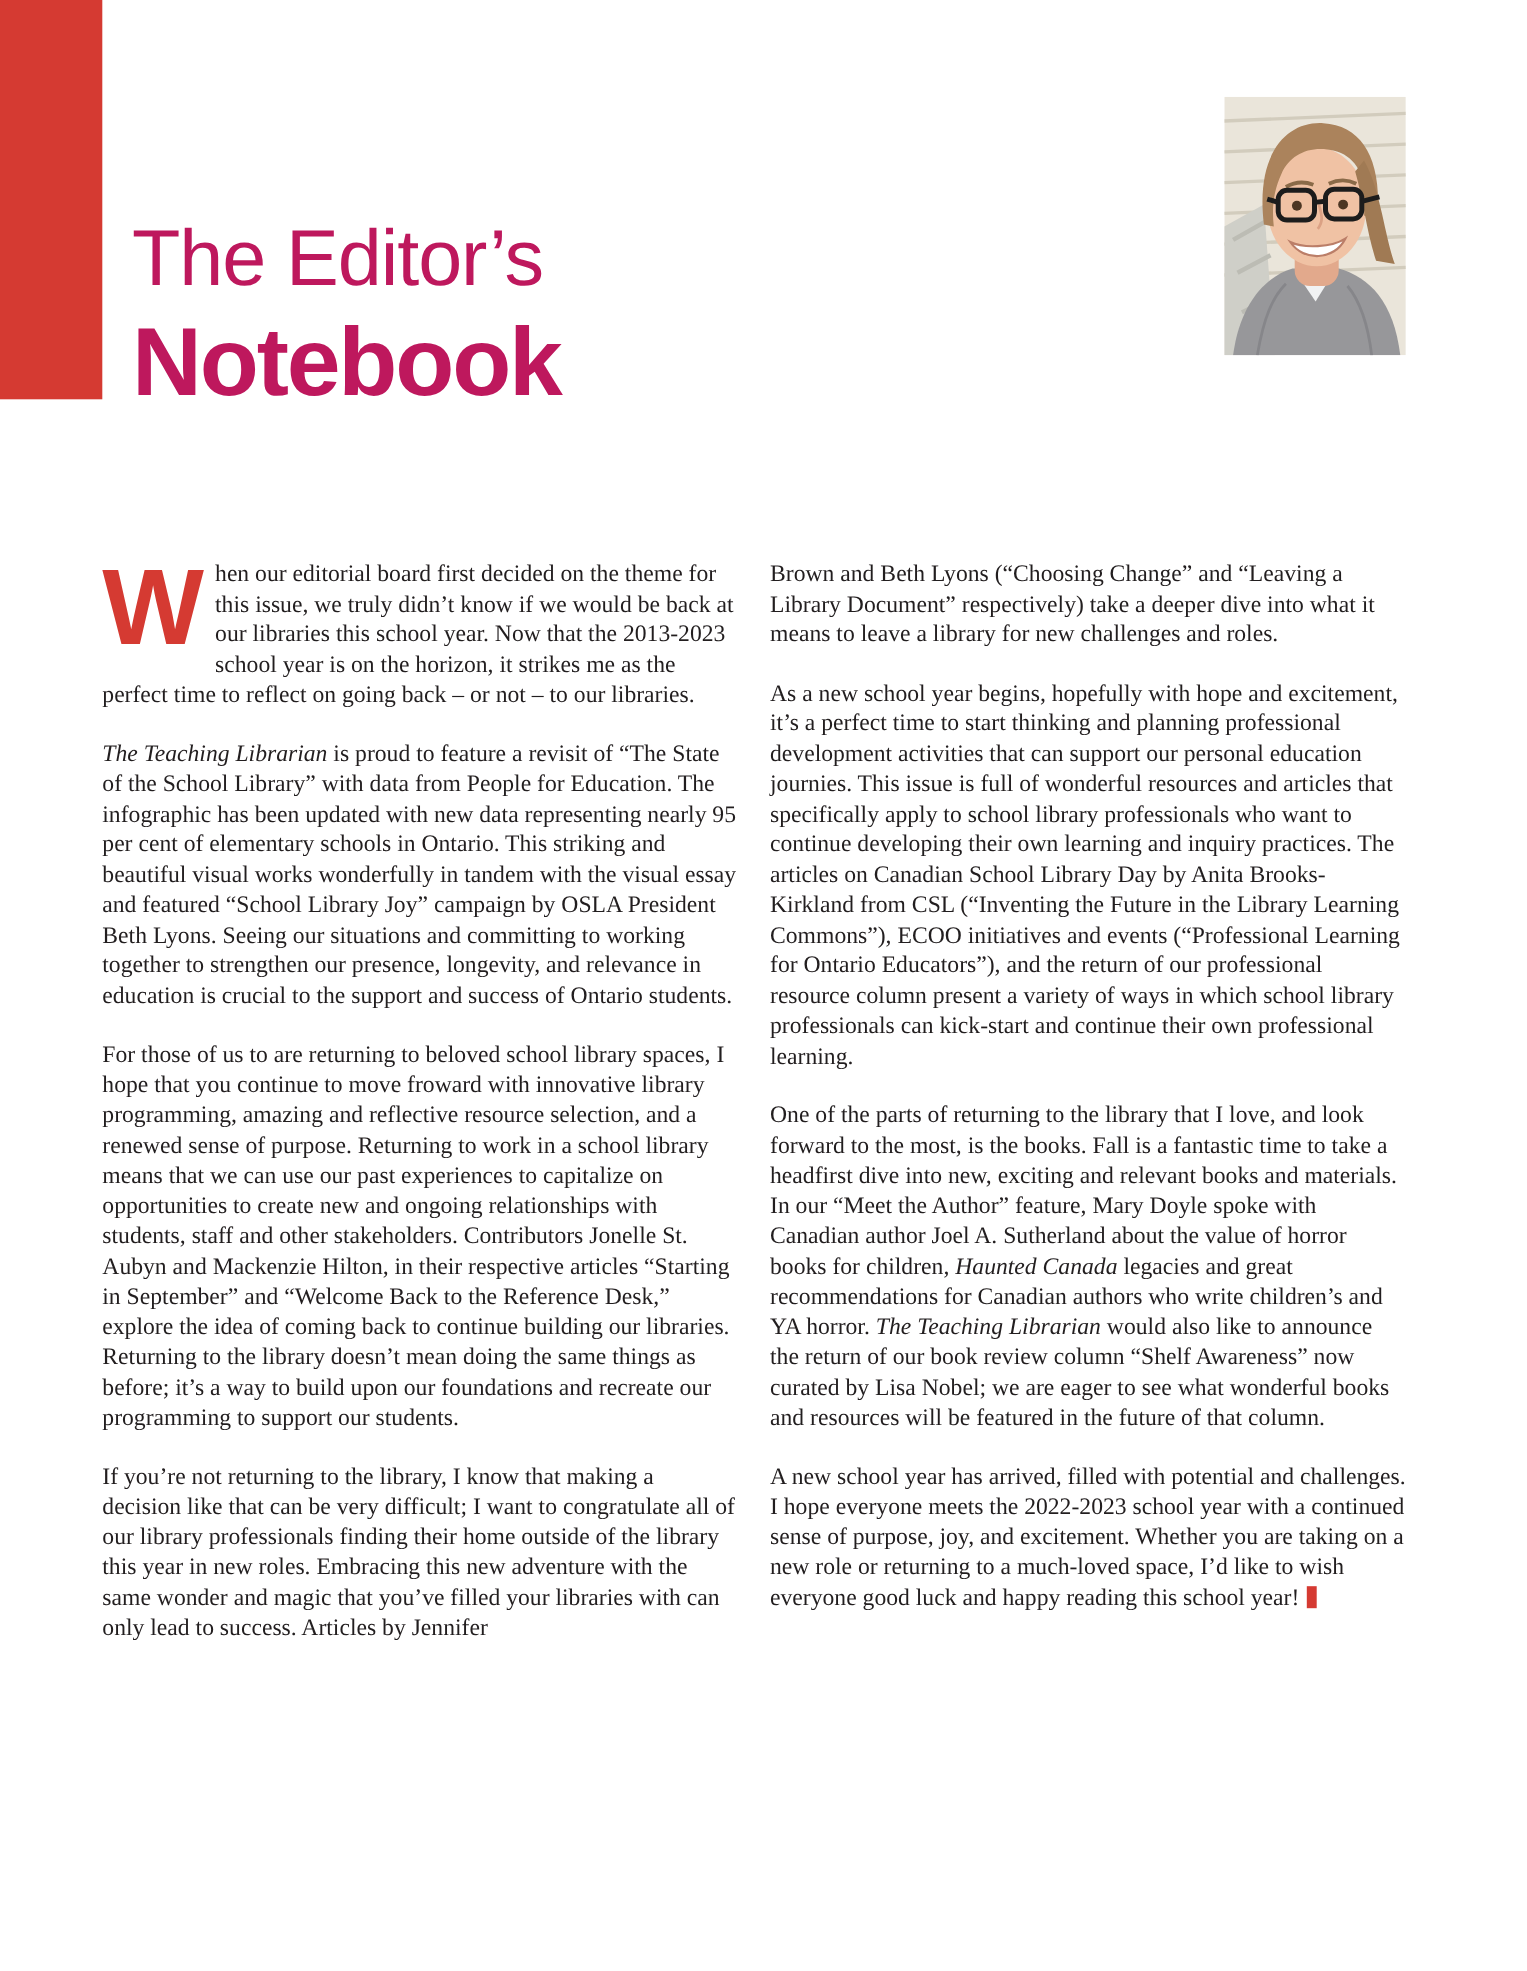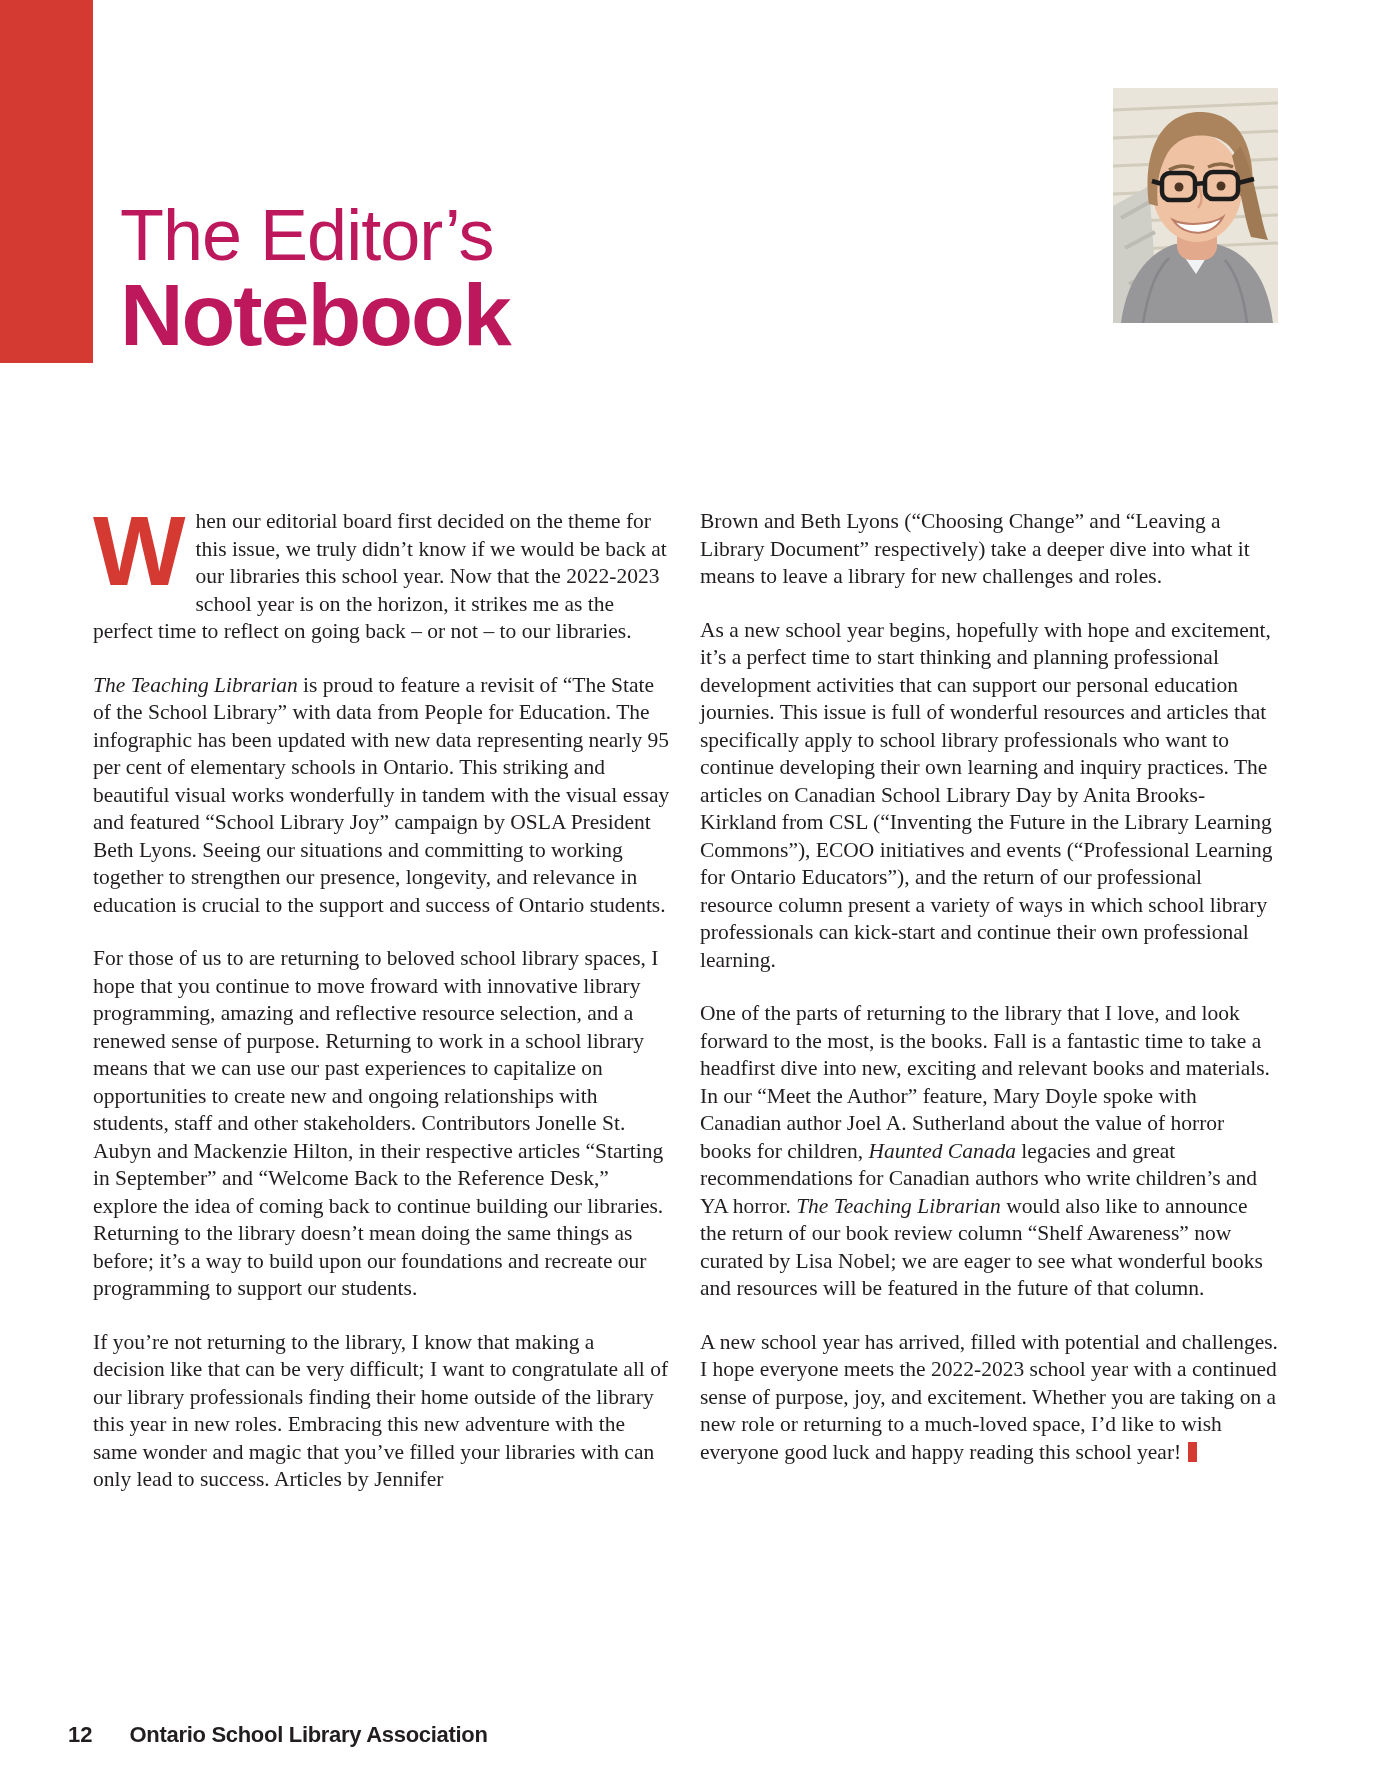--- a/index.html
+++ b/index.html
@@ -26,20 +26,21 @@
     line-height:1;
   }
   .title-line1{
     display:block;
     font-size:72px;
     font-weight:400;
     letter-spacing:-1px;
   }
   .title-line2{
     display:block;
+    margin-top:14px;
     font-size:88px;
     font-weight:700;
     letter-spacing:-2px;
   }
   .author-photo{
     position:absolute;
     left:1113px; top:88px;
     width:165px; height:235px;
     margin:0;
   }
@@ -138,31 +139,27 @@
         <rect x="92" y="84" width="33" height="27" rx="8"></rect>
         <path d="M82,96 L92,95"></path>
         <path d="M49,96 L39,93 M125,95 L141,91"></path>
       </g>
     </svg>
   </figure>
 
 
   <main class="columns">
     <div class="col">
-        <p class="para"><span class="dropcap">W</span><span>hen our editorial board first decided on the theme for this issue, we truly didn’t know if we would be back at our libraries this school year. Now that the 2022-2023 school year is on the horizon, it strikes me as the perfect time to reflect on going back – or not – to our libraries.</span></p>
+        <p class="para"><span class="dropcap">W</span><span>hen our editorial board first decided on the theme for this issue, we truly didn’t know if we would be back at our libraries this school year. Now that the 2013-2023 school year is on the horizon, it strikes me as the perfect time to reflect on going back – or not – to our libraries.</span></p>
         <p class="para"><em>The Teaching Librarian</em><span> is proud to feature a revisit of “The State of the School Library” with data from People for Education. The infographic has been updated with new data representing nearly 95 per cent of elementary schools in Ontario. This striking and beautiful visual works wonderfully in tandem with the visual essay and featured “School Library Joy” campaign by OSLA President Beth Lyons. Seeing our situations and committing to working together to strengthen our presence, longevity, and relevance in education is crucial to the support and success of Ontario students.</span></p>
         <p class="para"><span>For those of us to are returning to beloved school library spaces, I hope that you continue to move froward with innovative library programming, amazing and reflective resource selection, and a renewed sense of purpose. Returning to work in a school library means that we can use our past experiences to capitalize on opportunities to create new and ongoing relationships with students, staff and other stakeholders. Contributors Jonelle St. Aubyn and Mackenzie Hilton, in their respective articles “Starting in September” and “Welcome Back to the Reference Desk,” explore the idea of coming back to continue building our libraries. Returning to the library doesn’t mean doing the same things as before; it’s a way to build upon our foundations and recreate our programming to support our students.</span></p>
         <p class="para"><span>If you’re not returning to the library, I know that making a decision like that can be very difficult; I want to congratulate all of our library professionals finding their home outside of the library this year in new roles. Embracing this new adventure with the same wonder and magic that you’ve filled your libraries with can only lead to success. Articles by Jennifer</span></p>
       </div>
     <div class="col">
         <p class="para"><span>Brown and Beth Lyons (“Choosing Change” and “Leaving a Library Document” respectively) take a deeper dive into what it means to leave a library for new challenges and roles.</span></p>
         <p class="para"><span>As a new school year begins, hopefully with hope and excitement, it’s a perfect time to start thinking and planning professional development activities that can support our personal education journies. This issue is full of wonderful resources and articles that specifically apply to school library professionals who want to continue developing their own learning and inquiry practices. The articles on Canadian School Library Day by Anita Brooks-Kirkland from CSL (“Inventing the Future in the Library Learning Commons”), ECOO initiatives and events (“Professional Learning for Ontario Educators”), and the return of our professional resource column present a variety of ways in which school library professionals can kick-start and continue their own professional learning.</span></p>
         <p class="para"><span>One of the parts of returning to the library that I love, and look forward to the most, is the books. Fall is a fantastic time to take a headfirst dive into new, exciting and relevant books and materials. In our “Meet the Author” feature, Mary Doyle spoke with Canadian author Joel A. Sutherland about the value of horror books for children, </span><em>Haunted Canada</em><span> legacies and great recommendations for Canadian authors who write children’s and YA horror. </span><em>The Teaching Librarian</em><span> would also like to announce the return of our book review column “Shelf Awareness” now curated by Lisa Nobel; we are eager to see what wonderful books and resources will be featured in the future of that column.</span></p>
         <p class="para"><span>A new school year has arrived, filled with potential and challenges. I hope everyone meets the 2022-2023 school year with a continued sense of purpose, joy, and excitement. Whether you are taking on a new role or returning to a much-loved space, I’d like to wish everyone good luck and happy reading this school year!</span><span class="endmark"></span></p>
       </div>
   </main>
 
-  <footer class="footer">
-    <span class="page-num">12</span>
-    <span class="org">Ontario School Library Association</span>
-  </footer>
 
 </div>
 
 </body></html>

